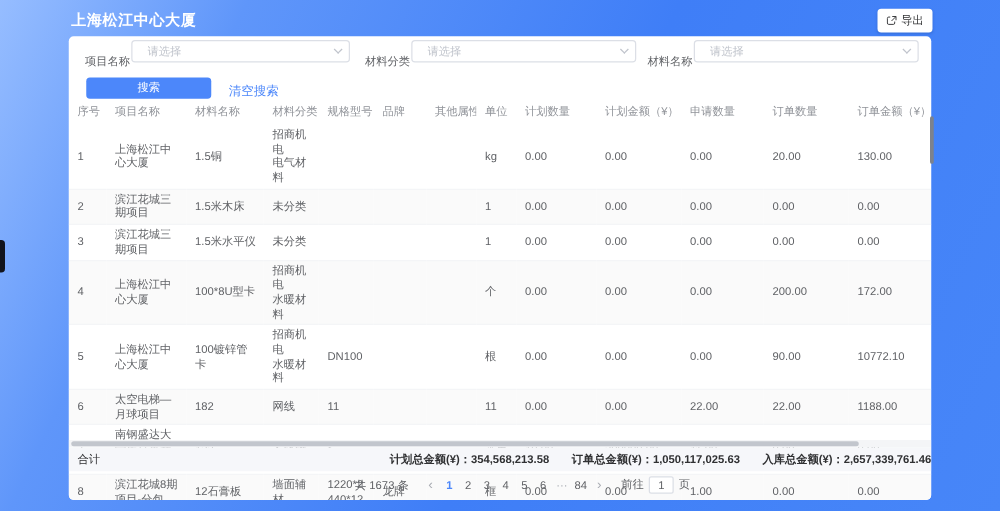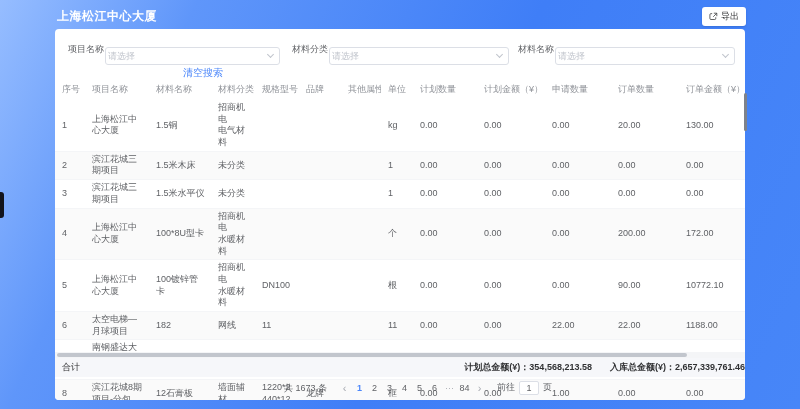--- a/index.html
+++ b/index.html
@@ -14,21 +14,21 @@
     position:absolute; left:702px; top:7px; height:19px; padding:0 7px;
     background:#ffffff; border-radius:3px; display:flex; align-items:center; gap:3px;
     font-size:9px; color:#303133; cursor:pointer; box-shadow:0 1px 2px rgba(20,60,140,.25);
   }
   .export-btn svg { display:block; }
 
   .card { position:absolute; left:55px; top:29px; width:690px; height:371px; background:#ffffff; border-radius:4px; overflow:hidden; }
 
   .filter-label { position:absolute; top:14px; font-size:9px; color:#606266; }
   .fl-0 { left:13px; } .fl-1 { left:237px; } .fl-2 { left:463px; }
-  .select { position:absolute; top:18px; height:18px; border:1px solid #dcdfe6; border-radius:3px; background:#fff; display:flex; align-items:center; padding:0 6px 0 2px; }
+  .select { position:absolute; top:3px; height:18px; border:1px solid #dcdfe6; border-radius:3px; background:#fff; display:flex; align-items:center; padding:0 6px 0 12px; }
   .sel-0 { left:50px;  width:175px; }
   .sel-1 { left:274px; width:180px; }
   .sel-2 { left:500px; width:180px; }
   .select input { flex:1; min-width:0; border:none; outline:none; font-size:9px; color:#606266; background:transparent; font-family:inherit; }
   .select input::placeholder { color:#c0c4cc; }
   .chevron { width:5px; height:5px; border-right:1px solid #c0c4cc; border-bottom:1px solid #c0c4cc; transform:rotate(45deg); margin-top:-3px; flex:none; }
 
   .search-btn { position:absolute; left:14px; top:33px; width:100px; height:17px; background:#4c87fa; border:none; border-radius:3px; color:#fff; font-size:9px; cursor:pointer; font-family:inherit; }
   .clear-link { position:absolute; left:128px; top:37px; font-size:10px; color:#4c87fa; cursor:pointer; }
 
@@ -88,20 +88,21 @@
     <input readonly="" placeholder="请选择" style="">
     <span class="chevron"></span>
   </div>
 
   <span class="filter-label fl-2">材料名称</span>
   <div class="select sel-2">
     <input readonly="" placeholder="请选择" style="">
     <span class="chevron"></span>
   </div>
 
+  <button class="search-btn">搜索</button>
   <span class="clear-link">清空搜索</span>
 
   <div class="tbl-wrap">
     <table>
       <colgroup>
         <col style="width:30px">
           <col style="width:64px">
           <col style="width:62px">
           <col style="width:44px">
         <col style="width:44px">
@@ -260,20 +261,21 @@
   </div>
 
   <div class="hscroll">
     <div class="thumb"></div>
   </div>
 
   <div class="summary">
     <span class="sum-label">合计</span>
     <div class="totals">
       <span class="t-item"><span>计划总金额(¥)：</span><span>354,568,213.58</span></span>
+      <span class="t-item"><span>订单总金额(¥)：</span><span>1,050,117,025.63</span></span>
       <span class="t-item"><span>入库总金额(¥)：</span><span>2,657,339,761.46</span></span>
     </div>
   </div>
 
   <div class="pager">
     <span class="total-text">共 1673 条</span>
     <span class="arrow">‹</span>
     <span style="display:flex;">
         <span class="pg active">1</span>
         <span class="pg">2</span>

